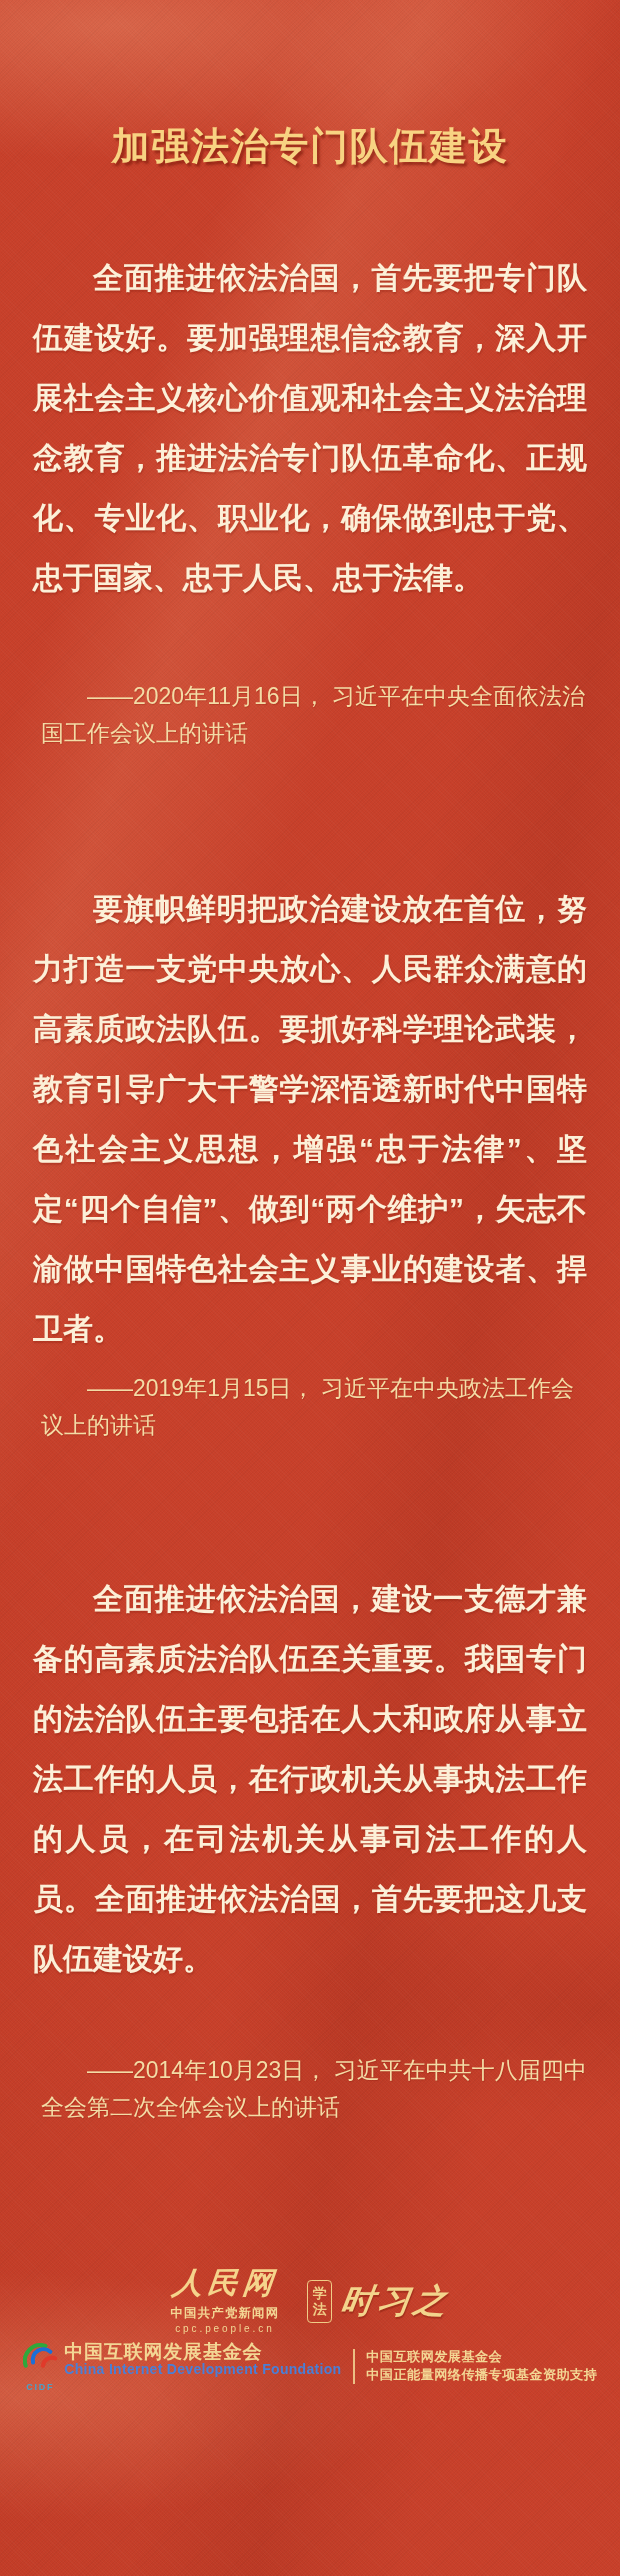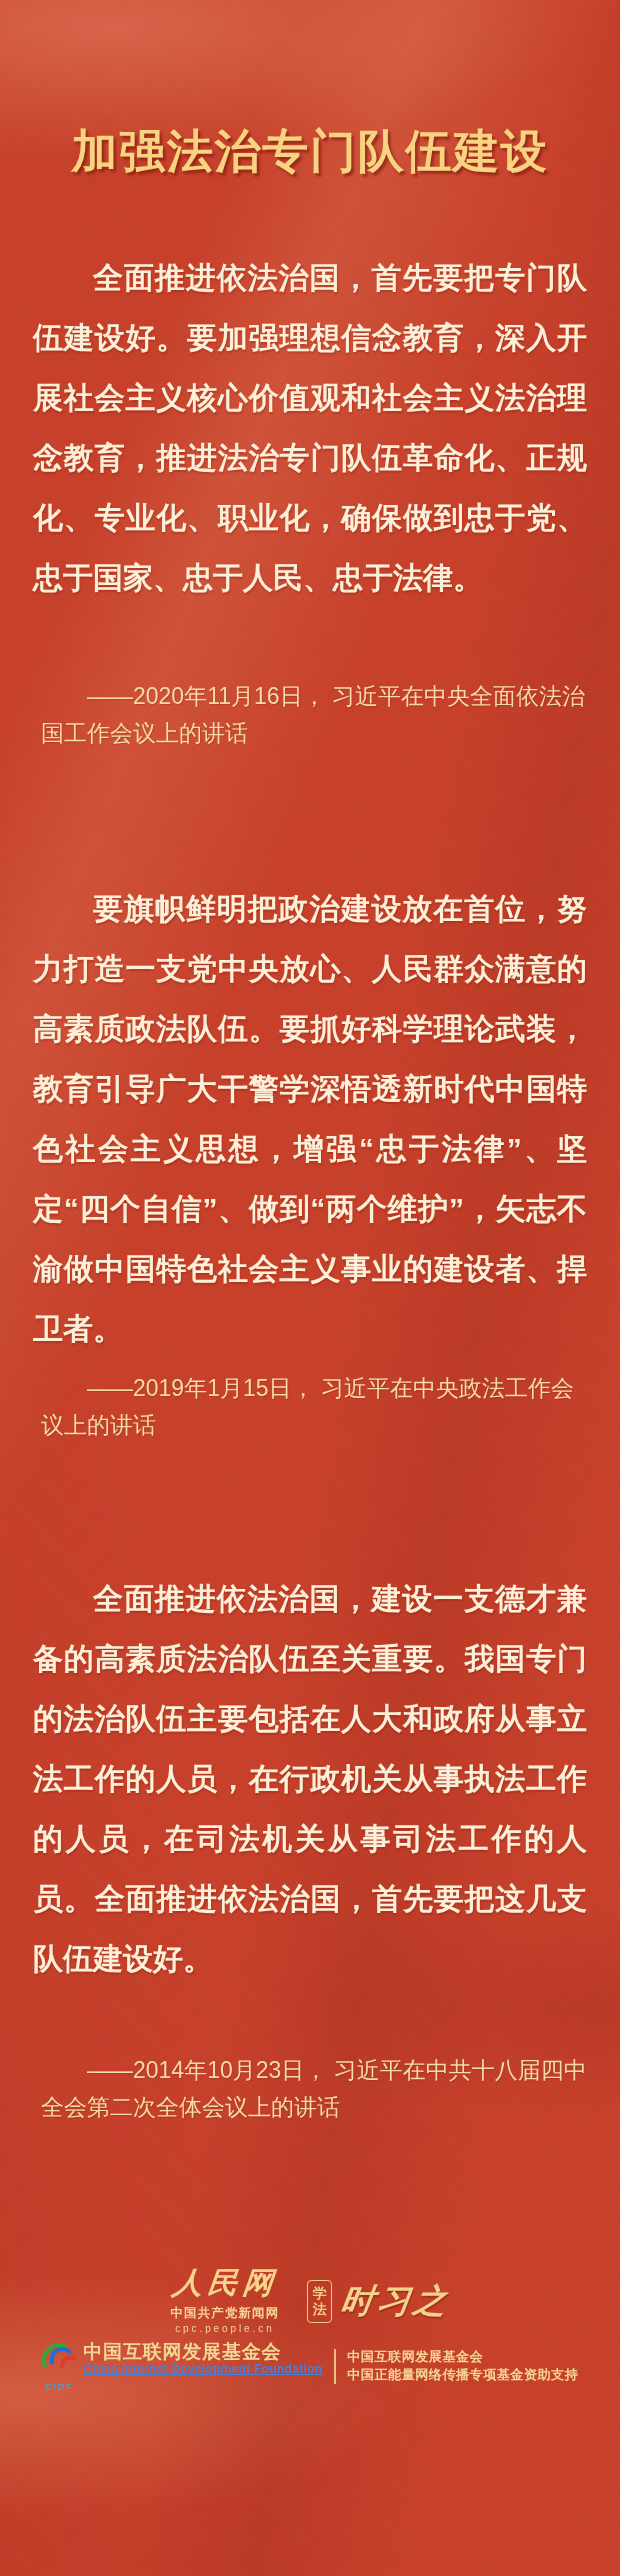--- a/index.html
+++ b/index.html
@@ -16,21 +16,21 @@
       radial-gradient(ellipse 744px 215px at 18% 1%, rgba(255,186,146,0.30), transparent 62%),
       linear-gradient(112deg, transparent 18%, rgba(255,176,136,0.16) 26%, transparent 38%),
       linear-gradient(100deg, transparent 54%, rgba(120,22,10,0.14) 66%, transparent 80%),
       radial-gradient(ellipse 628px 198px at 4% 93%, rgba(255,183,142,0.26), transparent 62%),
       radial-gradient(ellipse 513px 165px at 96% 78%, rgba(130,25,12,0.18), transparent 65%),
       linear-gradient(80deg, rgba(150,32,16,0.10), transparent 30%);
   }
   .page-title{
     position:absolute;top:121px;left:0;width:100%;
     margin:0;text-align:center;
-    font-size:46px;font-weight:bold;letter-spacing:1.7px;
+    font-size:38px;font-weight:bold;letter-spacing:1.7px;
     color:#f8d382;
     text-shadow:2.5px 3.3px 2.5px rgba(122,24,10,0.62);
   }
   .quote-text{
     position:absolute;left:0;margin:0;padding:0 33px;width:554px;
     font-size:30px;font-weight:bold;line-height:60px;
     color:#fcf0d8;
     text-align:justify;text-indent:2em;word-break:break-all;
     text-shadow:0.8px 1.7px 1.7px rgba(138,28,14,0.35);
   }
@@ -74,21 +74,21 @@
     text-shadow:0.8px 1.7px 0.8px rgba(122,24,10,0.4);
   }
   .footer-row2{
     position:absolute;top:2341px;left:0;width:100%;
     display:flex;justify-content:center;align-items:center;gap:11.6px;
   }
   .cidf{display:flex;align-items:flex-start;gap:6.6px;}
   .cidf-glyph{display:flex;flex-direction:column;align-items:center;gap:12px;}
   .cidf-abbr{font-size:9px;font-weight:bold;letter-spacing:1.7px;color:#4aa0c8;line-height:10px;margin-top:0.8px;}
   .cidf-cn{font-size:19px;font-weight:bold;color:#f3d694;line-height:22px;letter-spacing:0.8px;}
-  .cidf-en{font-size:12px;font-weight:bold;color:#4a7fd6;line-height:12.4px;letter-spacing:0.3px;text-decoration:underline;}
+  .cidf-en{font-size:14px;font-weight:bold;color:#4a7fd6;line-height:12.4px;letter-spacing:0.3px;}
   .footer-divider{width:1.7px;height:35px;background:#f3d694;opacity:0.85;}
   .support{color:#f3d694;font-weight:bold;font-size:13.2px;line-height:18px;letter-spacing:0.4px;}
 </style>
 </head>
 <body>
 
 <div class="poster">
 
   <h1 class="page-title">加强法治专门队伍建设</h1>
 

